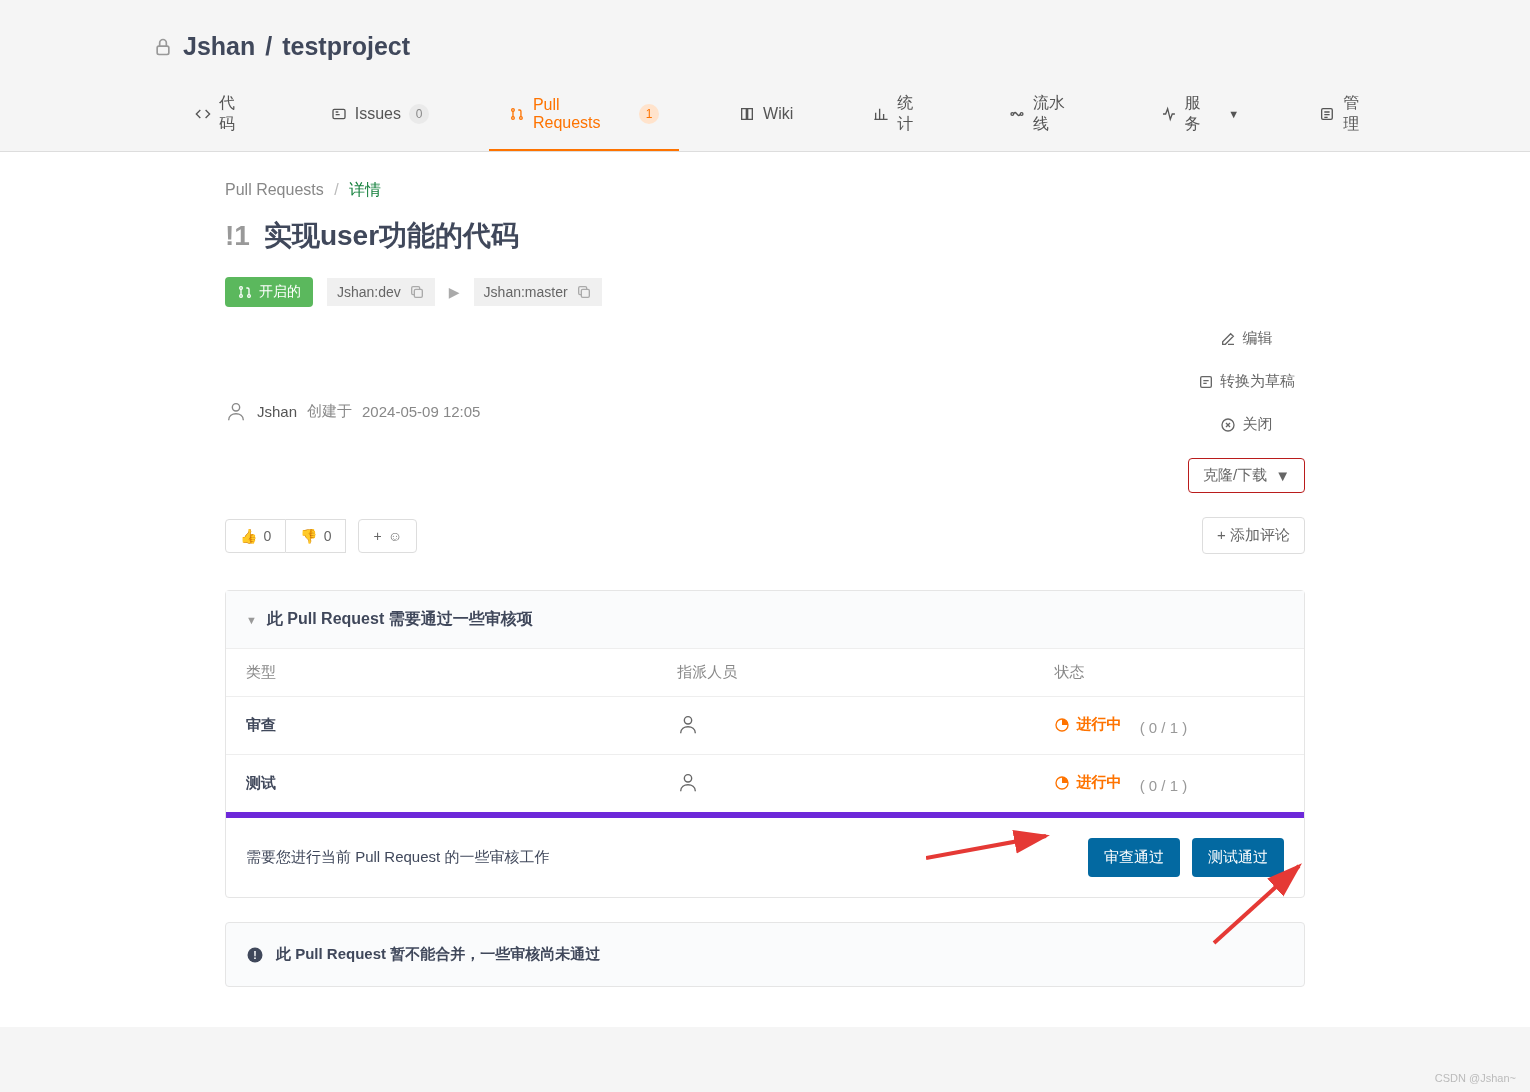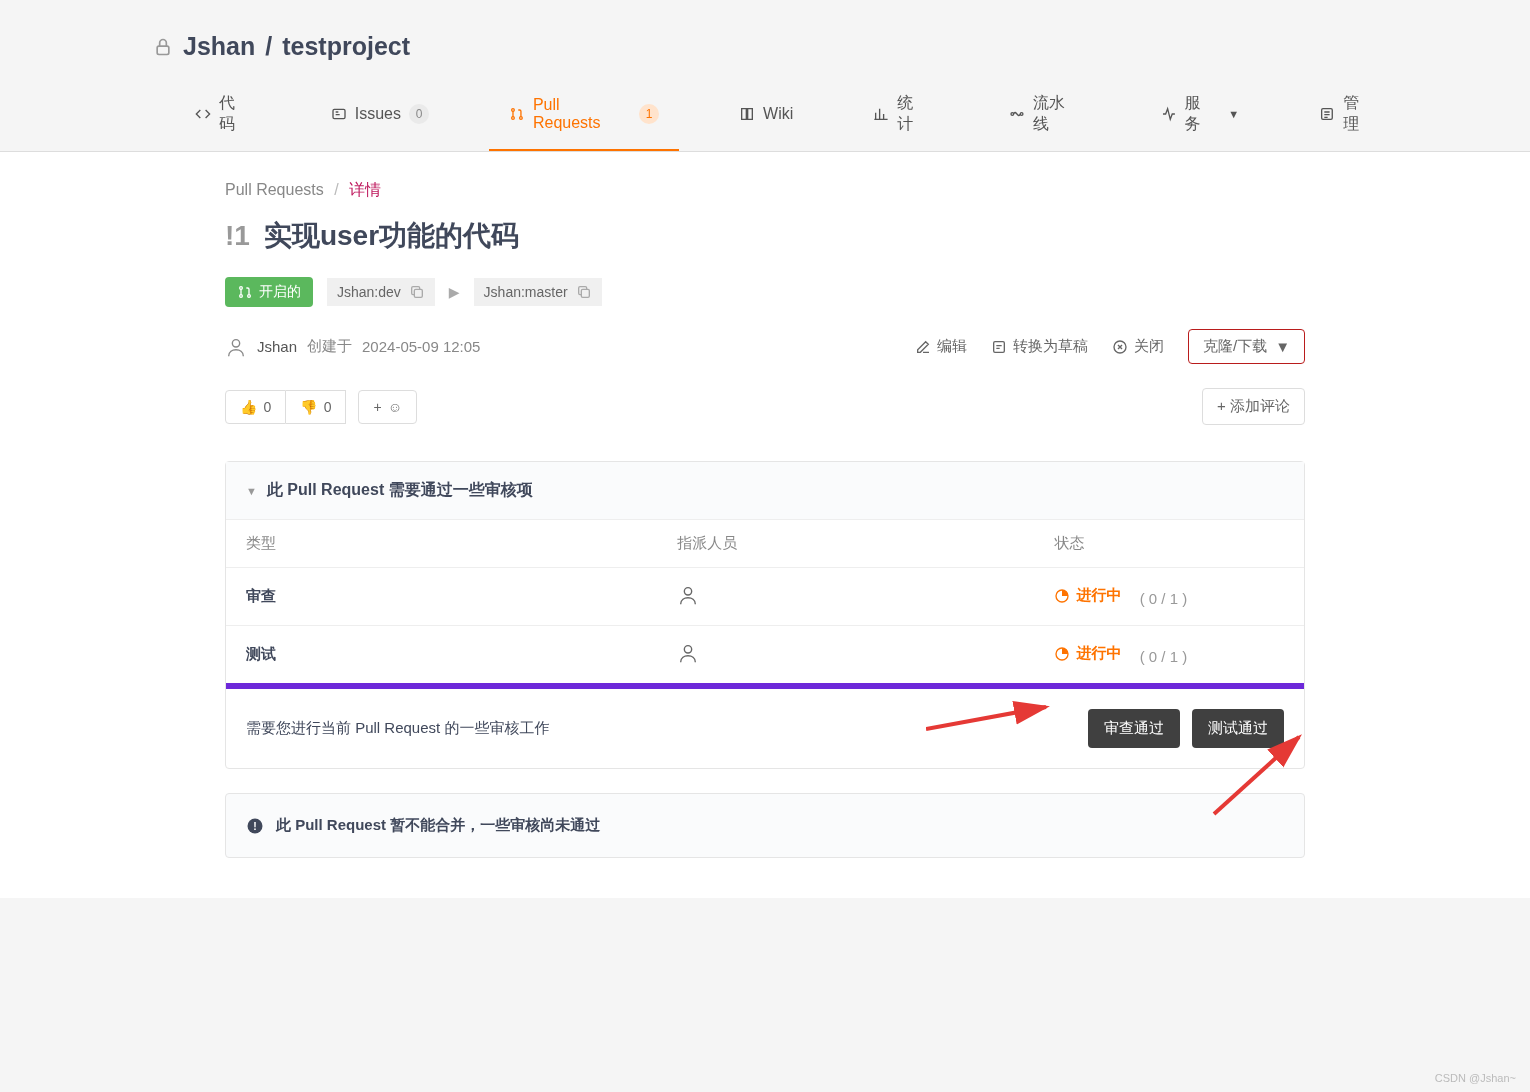--- a/index.html
+++ b/index.html
@@ -14,33 +14,33 @@
     .nav-tab.active { color: #fe7300; border-bottom-color: #fe7300; }
     .nav-tab .badge { background: #eaeaea; color: #888; border-radius: 50%; width: 20px; height: 20px; display: inline-flex; align-items: center; justify-content: center; font-size: 12px; }
     .nav-tab.active .badge { background: #ffe3cc; color: #fe7300; }
     .nav-space { flex: 0 0 auto; width: 40px; }
     .nav-tab .chevron { margin-left: 4px; font-size: 11px; }
     .content { background: #fff; padding: 28px 20px 40px; }
     .content-inner { max-width: 1080px; margin: 0 auto; }
     .breadcrumb { color: #888; font-size: 16px; margin-bottom: 16px; }
     .breadcrumb a { color: #888; text-decoration: none; }
     .breadcrumb .sep { margin: 0 6px; color: #bbb; }
-    .breadcrumb .cur { color: #be185d; }
+    .breadcrumb .cur { color: #15803d; }
     .pr-title { display: flex; align-items: center; gap: 14px; margin-bottom: 22px; }
     .pr-id { font-size: 28px; font-weight: 600; color: #999; }
     .pr-name { font-size: 28px; font-weight: 700; color: #40485b; }
     .branch-row { display: flex; align-items: center; gap: 14px; margin-bottom: 22px; }
     .status-open { background: #5bb85d; color: #fff; padding: 6px 12px; border-radius: 4px; font-size: 14px; display: inline-flex; align-items: center; gap: 6px; }
     .branch-box { background: #f0f0f0; color: #666; padding: 6px 10px; border-radius: 0; display: inline-flex; align-items: center; gap: 8px; font-size: 14px; }
     .branch-arrow { color: #aaa; }
     .copy-ic { opacity: 0.5; cursor: pointer; }
     .meta-row { display: flex; align-items: center; justify-content: space-between; margin-bottom: 24px; }
     .meta-left { display: flex; align-items: center; gap: 10px; color: #888; font-size: 15px; }
     .meta-left .author { color: #555; }
-    .meta-actions { display: flex; align-items: center; gap: 24px; color: #666; }
+    .meta-actions { display: flex; align-items: center; gap: 24px; color: #666; flex-direction: column; }
     .meta-act { display: inline-flex; align-items: center; gap: 6px; cursor: pointer; font-size: 15px; }
     .clone-btn { border: 1px solid #b91c1c; padding: 7px 14px; border-radius: 4px; background: #fff; display: inline-flex; align-items: center; gap: 8px; cursor: pointer; font-size: 15px; }
     .desc { font-size: 16px; color: #555; margin-bottom: 30px; }
     .react-row { display: flex; align-items: center; justify-content: space-between; margin-bottom: 36px; }
     .react-btns { display: flex; gap: 0; }
     .react-btn { border: 1px solid #ddd; padding: 8px 14px; background: #fff; display: inline-flex; align-items: center; gap: 6px; cursor: pointer; font-size: 14px; color: #666; }
     .react-btn:first-child { border-radius: 4px 0 0 4px; }
     .react-btn.mid { border-left: none; border-radius: 0; }
     .react-btn:last-child { border-left: none; border-radius: 0 4px 4px 0; }
     .react-btn.sep { margin-left: 12px; border-radius: 4px; border-left: 1px solid #ddd; }
@@ -49,21 +49,21 @@
     .panel-header { padding: 18px 20px; background: #fafbfc; display: flex; align-items: center; gap: 10px; font-size: 16px; font-weight: 600; color: #40485b; }
     .tri { font-size: 11px; color: #999; }
     .review-table { width: 100%; border-collapse: collapse; }
     .review-table th { text-align: left; padding: 14px 20px; color: #888; font-weight: normal; font-size: 15px; border-top: 1px solid #eee; }
     .review-table td { padding: 16px 20px; border-top: 1px solid #eee; font-size: 15px; color: #40485b; }
     .status-cell { color: #fe7300; display: inline-flex; align-items: center; gap: 6px; font-weight: 700; }
     .count { color: #999; margin-left: 14px; margin-top: 13px; }
     .action-footer { padding: 20px; border-top: 6px solid #6d28d9; display: flex; align-items: center; justify-content: space-between; position: relative; }
     .action-text { font-size: 15px; color: #40485b; font-weight: 500; }
     .action-btns { display: flex; gap: 12px; }
-    .btn-orange { background: #404040; color: #fff; border: none; padding: 10px 16px; border-radius: 4px; font-size: 15px; cursor: pointer; }
+    .btn-orange { background: #0369a1; color: #fff; border: none; padding: 10px 16px; border-radius: 4px; font-size: 15px; cursor: pointer; }
     .avatar-small { width: 22px; height: 22px; display: inline-block; }
     .warn-panel { border: 1px solid #e5e5e5; border-radius: 4px; padding: 22px 20px; display: flex; align-items: center; gap: 12px; font-size: 15px; color: #40485b; font-weight: 600; background: #fafbfc; }
     .warn-ic { width: 18px; height: 18px; }
     .watermark { position: fixed; bottom: 8px; right: 14px; font-size: 11px; color: #bbb; }
     .arrow-annot { position: absolute; pointer-events: none; }
     svg.icon-svg { width: 16px; height: 16px; fill: none; stroke: currentColor; stroke-width: 2; }
     svg.icon20 { width: 20px; height: 20px; }
   </style>
 </head>
 <body>

